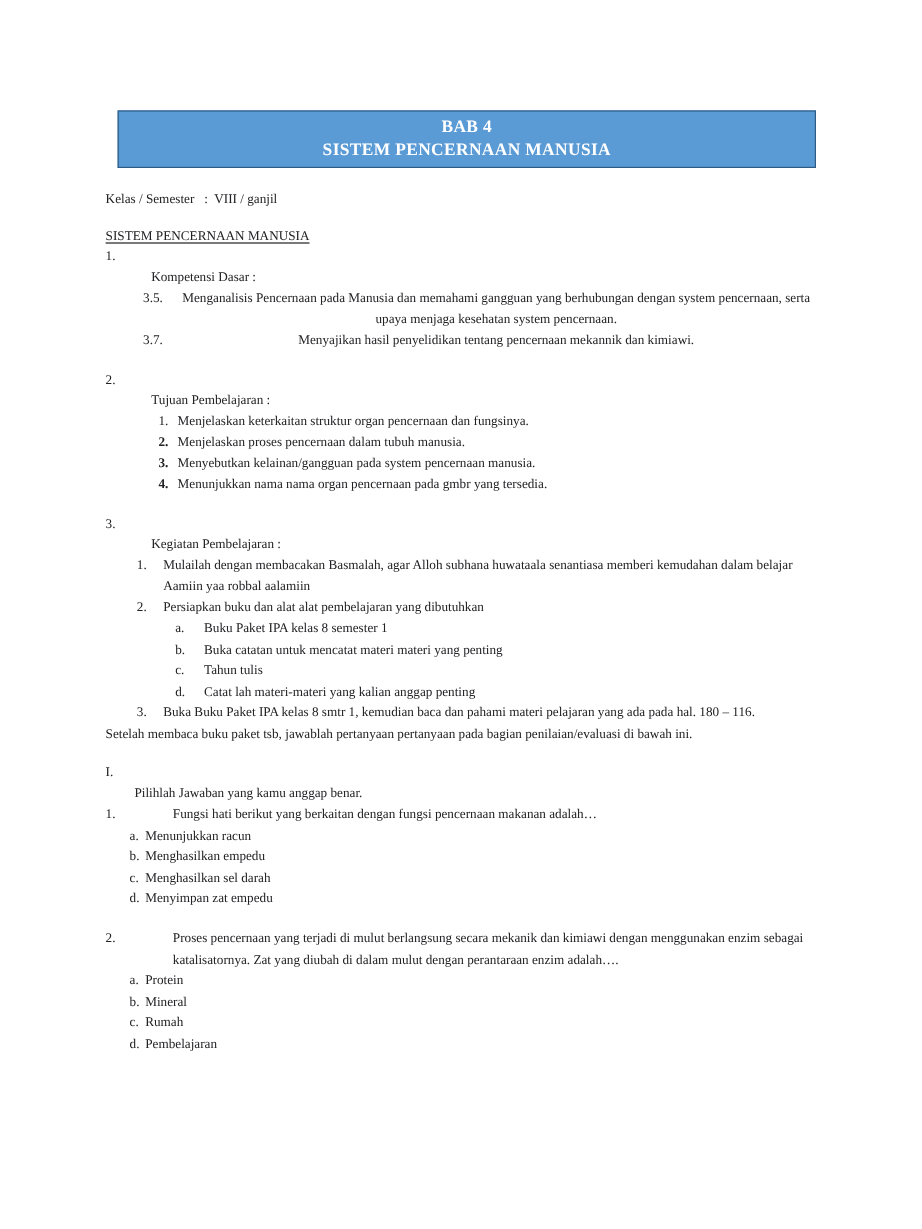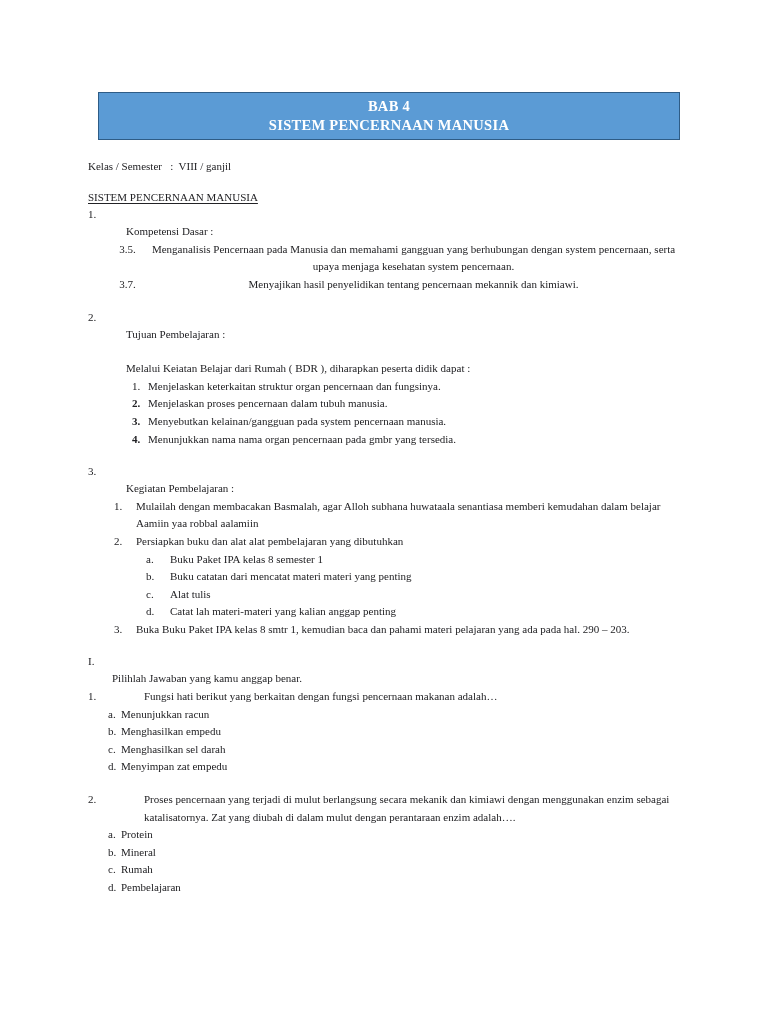--- a/index.html
+++ b/index.html
@@ -167,24 +167,20 @@
     </div>
     <div class="lvl2 indent-kd">
       <span class="marker">3.7.</span>
       <span class="body">Menyajikan hasil penyelidikan tentang pencernaan mekannik dan kimiawi.</span>
     </div>
 
     <div class="lvl1 gap-before">
       <span class="marker">2.</span>
       <span class="body">Tujuan Pembelajaran :</span>
     </div>
-    <div class="lvl1">
-      <span class="marker"></span>
-      <span class="body">Melalui Keiatan Belajar dari Rumah ( BDR ), diharapkan peserta didik dapat :</span>
-    </div>
     <div class="lvl2 indent-tuj">
       <span class="marker">1.</span>
       <span class="body">Menjelaskan keterkaitan struktur organ pencernaan dan fungsinya.</span>
     </div>
     <div class="lvl2 indent-tuj">
       <b class="marker num">2.</b>
       <span class="body">Menjelaskan proses pencernaan dalam tubuh manusia.</span>
     </div>
     <div class="lvl2 indent-tuj">
       <b class="marker num">3.</b>
@@ -206,35 +202,36 @@
     <div class="lvl2 indent-keg">
       <span class="marker">2.</span>
       <span class="body">Persiapkan buku dan alat alat pembelajaran yang dibutuhkan</span>
     </div>
     <div class="lvl2 indent-abc">
       <span class="marker">a.</span>
       <span class="body">Buku Paket IPA kelas 8 semester 1</span>
     </div>
     <div class="lvl2 indent-abc">
       <span class="marker">b.</span>
-      <span class="body">Buku catatan dari mencatat materi materi yang penting</span>
+      <span class="body">Buka catatan untuk mencatat materi materi yang penting</span>
     </div>
     <div class="lvl2 indent-abc">
       <span class="marker">c.</span>
-      <span class="body">Alat tulis</span>
+      <span class="body">Tahun tulis</span>
     </div>
     <div class="lvl2 indent-abc">
       <span class="marker">d.</span>
       <span class="body">Catat lah materi-materi yang kalian anggap penting</span>
     </div>
     <div class="lvl2 indent-keg">
       <span class="marker">3.</span>
-      <span class="body">Buka Buku Paket IPA kelas 8 smtr 1, kemudian baca dan pahami materi pelajaran yang ada pada hal. 290 – 203.</span>
-    </div>
-
+      <span class="body">Buka Buku Paket IPA kelas 8 smtr 1, kemudian baca dan pahami materi pelajaran yang ada pada hal. 180 – 116.</span>
+    </div>
+
+    <span class="plain-par">Setelah membaca buku paket tsb, jawablah pertanyaan pertanyaan pada bagian penilaian/evaluasi di bawah ini.</span>
 
     <div class="lvl1 roman gap-before">
       <span class="marker">I.</span>
       <span class="body">Pilihlah Jawaban yang kamu anggap benar.</span>
     </div>
 
     <div class="q-block">
       <span class="marker">1.</span>
       <span class="body">Fungsi hati berikut yang berkaitan dengan fungsi pencernaan makanan adalah…</span>
     </div>

